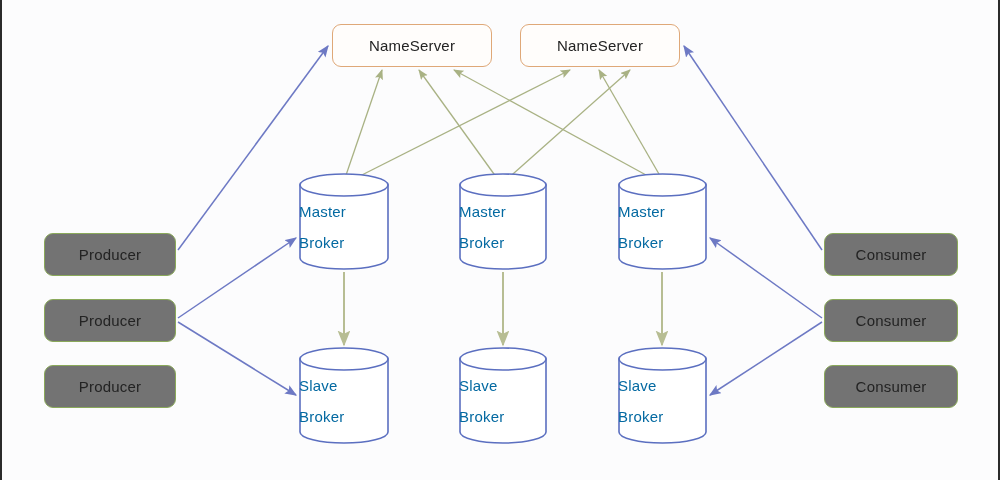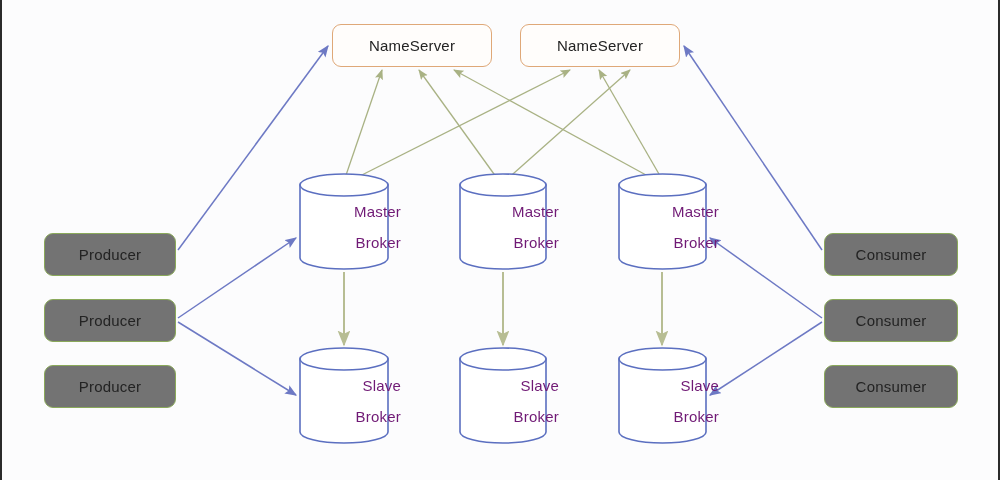--- a/index.html
+++ b/index.html
@@ -56,31 +56,31 @@
     display: block;
   }
   .cyl svg {
     position: absolute;
     left: 0;
     top: 0;
     overflow: visible;
   }
   .cyl .cyl-label {
     position: absolute;
-    left: 12px;
+    left: 0;
     top: 0;
     width: 100%;
     height: 100%;
     display: flex;
     flex-direction: column;
-    align-items: flex-end;
+    align-items: flex-start;
     justify-content: center;
     padding-top: 10px;
     box-sizing: border-box;
-    color: #701a75;
+    color: #0369a1;
     font-size: 15px;
     line-height: 1.0;
   }
   .cyl .cyl-label span { display: block; }
   .cyl .cyl-l1 { margin-bottom: 16px; }
 </style>
 </head>
 <body>
 
 <div id="canvas">

